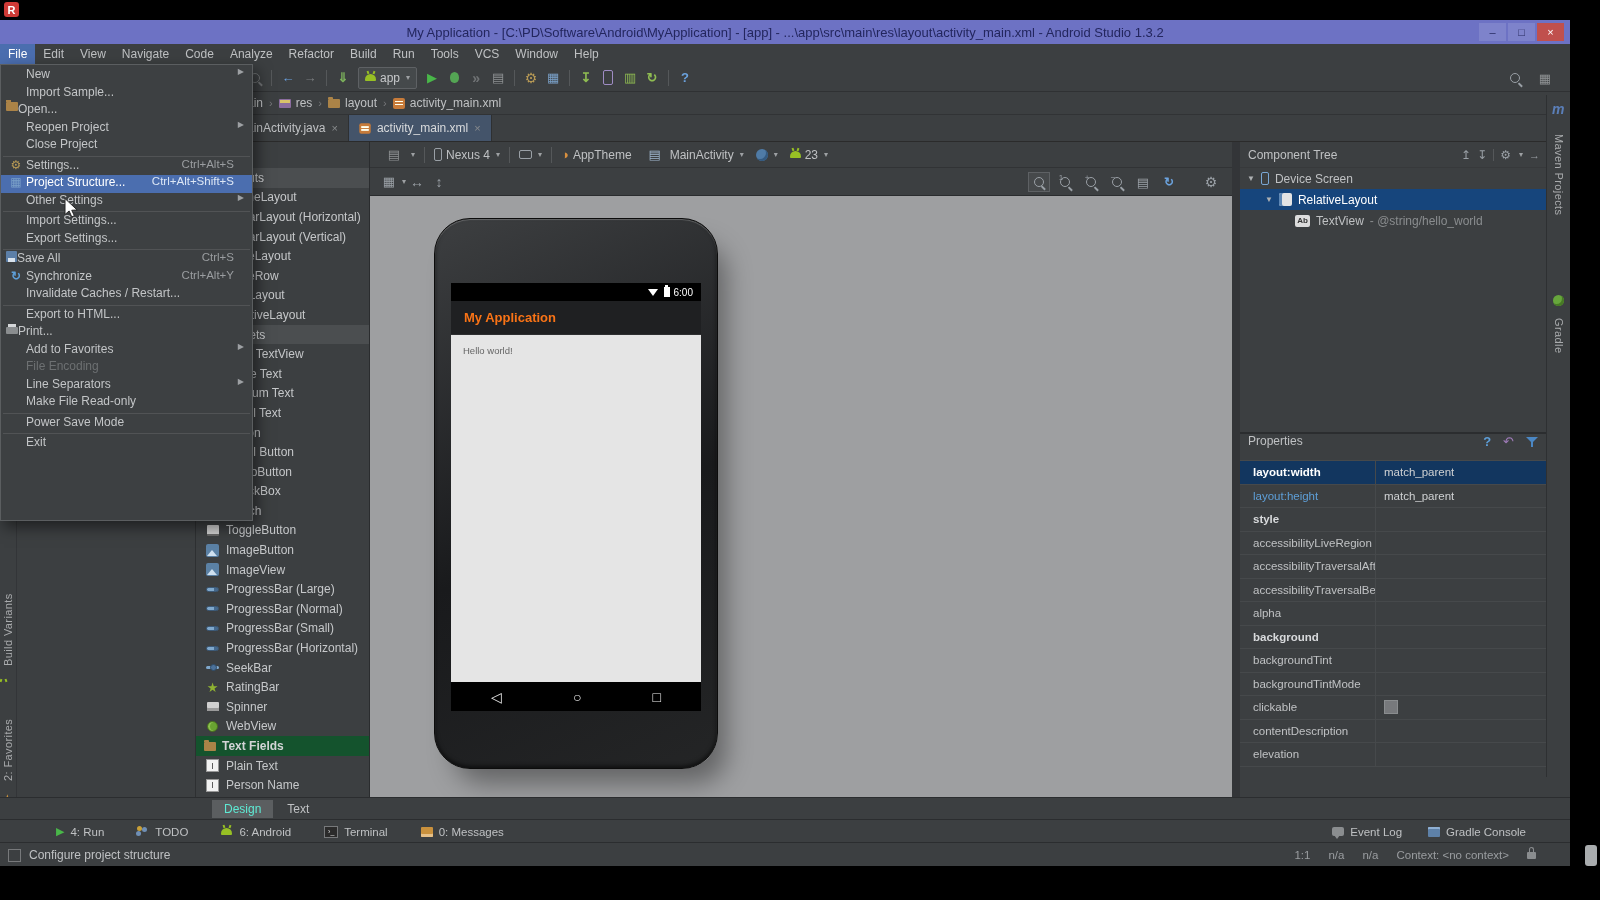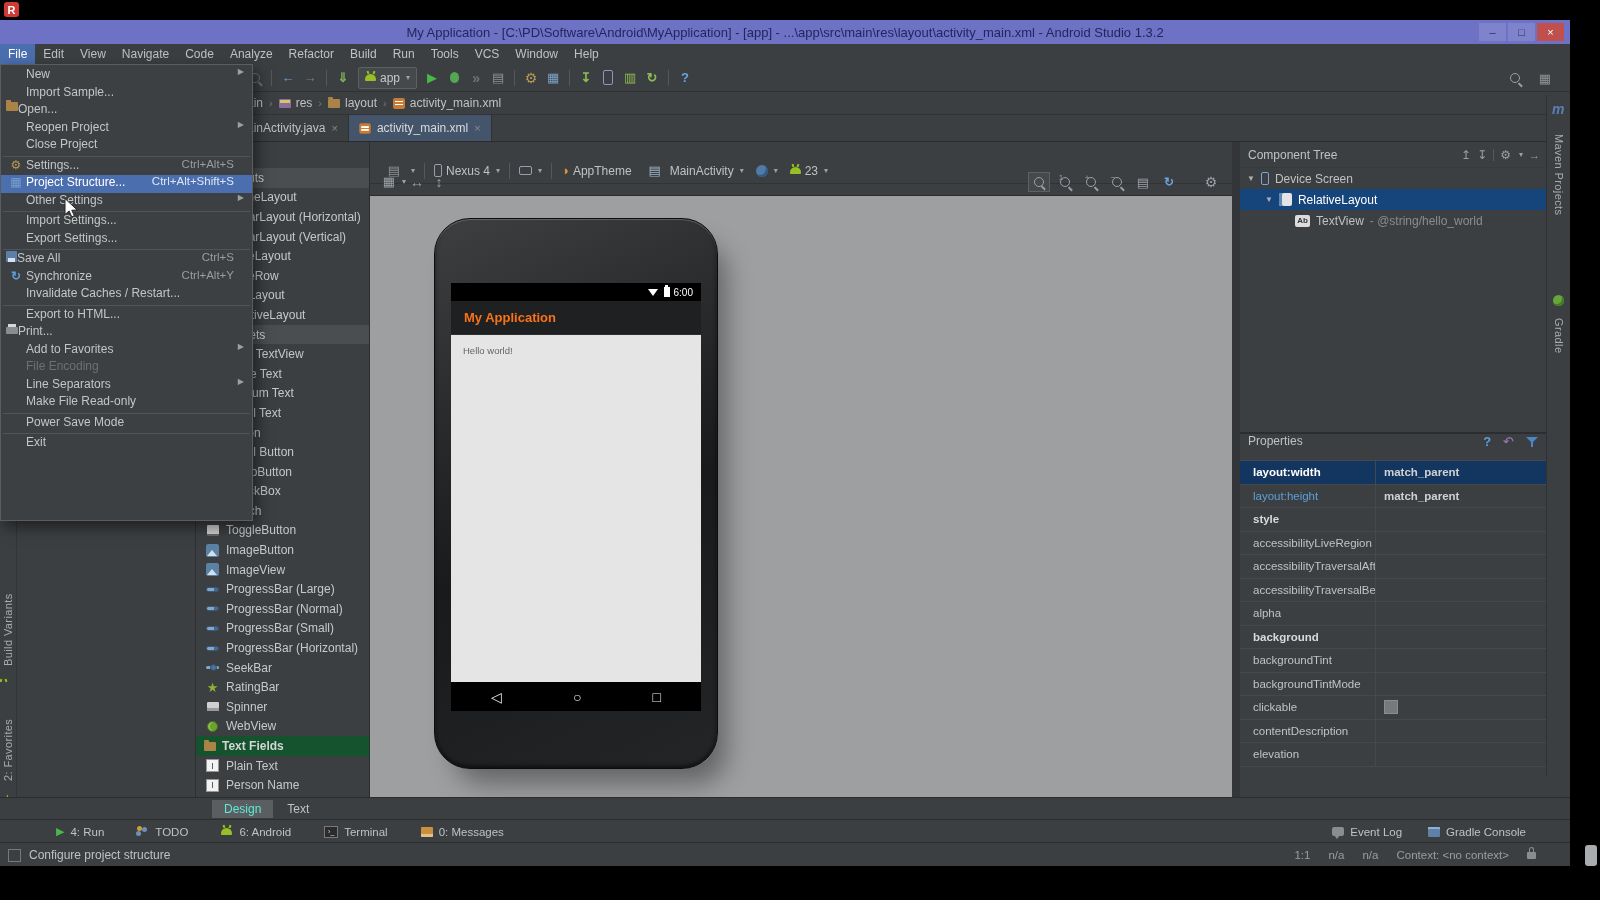--- a/index.html
+++ b/index.html
@@ -120,21 +120,21 @@
   .pic-star{color:#8fb232;font-size:13px;}
   .pic-star::before{content:"★";}
   .pic-spinner::before{content:"";width:12px;height:9px;background:#d0d0d0;border-radius:1px;box-shadow:inset 0 -3px 0 #9a9a9a;}
   .pic-web::before{content:"";width:11px;height:11px;background:#69a231;border:1px solid #48701f;border-radius:50%;box-shadow:inset 2px 0 0 #8cc050;box-sizing:border-box;}
   .pic-textfield{background:#f2f2f2;border:1px solid #979797;color:#444;font-size:9px;box-sizing:border-box;}
   .pic-textfield::before{content:"I";}
   .pal-scroll{position:absolute;right:2px;top:28px;width:4px;height:300px;background:#5d6062;border-radius:2px;}
 
   
   .design{position:absolute;left:370px;top:0;width:862px;height:655px;background:#3c3f41;}
-  .drow1{position:absolute;left:0;top:16px;width:100%;height:26px;border-bottom:1px solid #313335;display:flex;
+  .drow1{position:absolute;left:0;top:0;width:100%;height:26px;border-bottom:1px solid #313335;display:flex;
     align-items:center;padding-left:8px;box-sizing:border-box;gap:2px;}
   .drow2{position:absolute;left:0;top:26px;width:100%;height:28px;border-bottom:1px solid #2a2c2e;display:flex;
     align-items:center;padding-left:8px;box-sizing:border-box;}
   .dt-group{display:inline-flex;align-items:center;gap:4px;padding:0 5px;height:22px;font-size:12px;color:#bfc1c3;}
   .dt-sep{width:1px;height:16px;background:#55585a;margin:0 2px;}
   .dt-phone{width:8px;height:13px;border:1.5px solid #9aa0a6;border-radius:2px;box-sizing:border-box;}
   .dt-orient{width:13px;height:9px;border:1.5px solid #9aa0a6;border-radius:2px;box-sizing:border-box;}
   .dt-theme{color:#d9903f;font-size:13px;}
   .dt-theme::before{content:"◑";}
   .dt-globe{width:12px;height:12px;border-radius:50%;background:#4f7ba6;box-shadow:inset -2px -2px 0 #345a80;}
@@ -197,21 +197,21 @@
   .ph-revert{color:#9e7bb8;font-size:13px;}
   .funnel{position:relative;width:12px;height:12px;}
   .funnel::before{content:"";position:absolute;left:0;top:1px;border-left:6px solid transparent;border-right:6px solid transparent;border-top:6px solid #4b87c4;}
   .funnel::after{content:"";position:absolute;left:5px;top:6px;width:2px;height:5px;background:#4b87c4;}
   .props{position:absolute;left:0;top:318px;width:100%;border-top:1px solid #46494b;}
   .pr{display:flex;height:23.5px;border-bottom:1px solid #46494b;box-sizing:border-box;font-size:11.5px;color:#c0c2c4;}
   .pr-n{width:136px;flex:none;padding-left:13px;display:flex;align-items:center;border-right:1px solid #46494b;
     box-sizing:border-box;overflow:hidden;white-space:nowrap;}
   .pr-n.b{font-weight:bold;color:#d8dadc;}
   .pr-n.lk{color:#5e9fd8;}
-  .pr-v{flex:1;padding-left:8px;display:flex;align-items:center;color:#cfd1d3;overflow:hidden;white-space:nowrap;font-weight:bold;}
+  .pr-v{flex:1;padding-left:8px;display:flex;align-items:center;color:#cfd1d3;overflow:hidden;white-space:nowrap;}
   .pr.sel{background:var(--row-selection,#12365f);}
   .pr.sel .pr-n{color:#fff;}
 
   
   .rstripe{position:absolute;left:1546px;top:95px;width:24px;height:682px;background:#3c3f41;border-left:1px solid #2e3032;box-sizing:border-box;}
   .maven-m{position:absolute;left:5px;top:6px;color:#5b7fb9;font-size:14px;font-weight:bold;font-style:italic;}
   #rstripe .stripe-item{left:5px;writing-mode:vertical-rl;transform:none;}
   #rstripe .stripe-item:nth-of-type(1){top:30px;height:100px;}
   #rstripe .stripe-item:nth-of-type(2){top:218px;height:46px;}
   .gradle-dot{position:absolute;left:6px;top:200px;width:11px;height:11px;border-radius:50%;background:#67a63c;box-shadow:inset -2px -2px 0 #477a25;}

